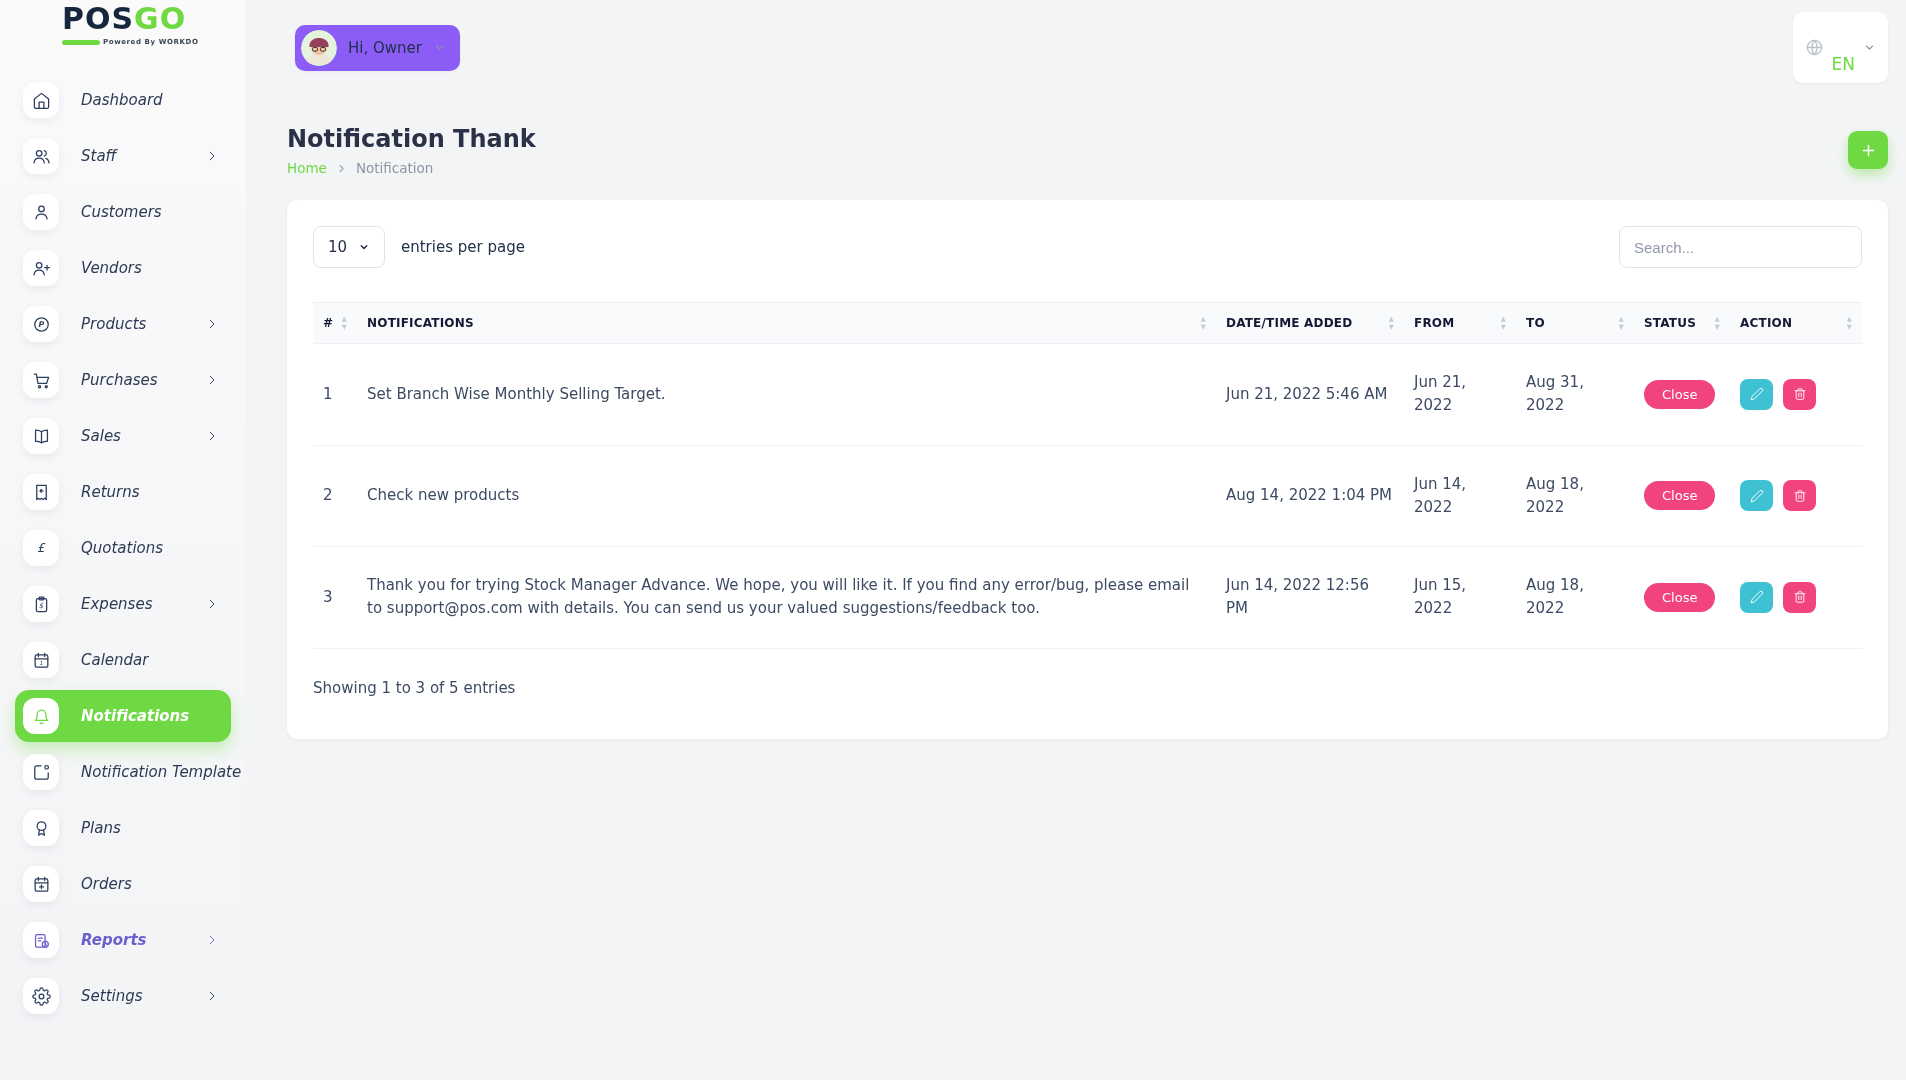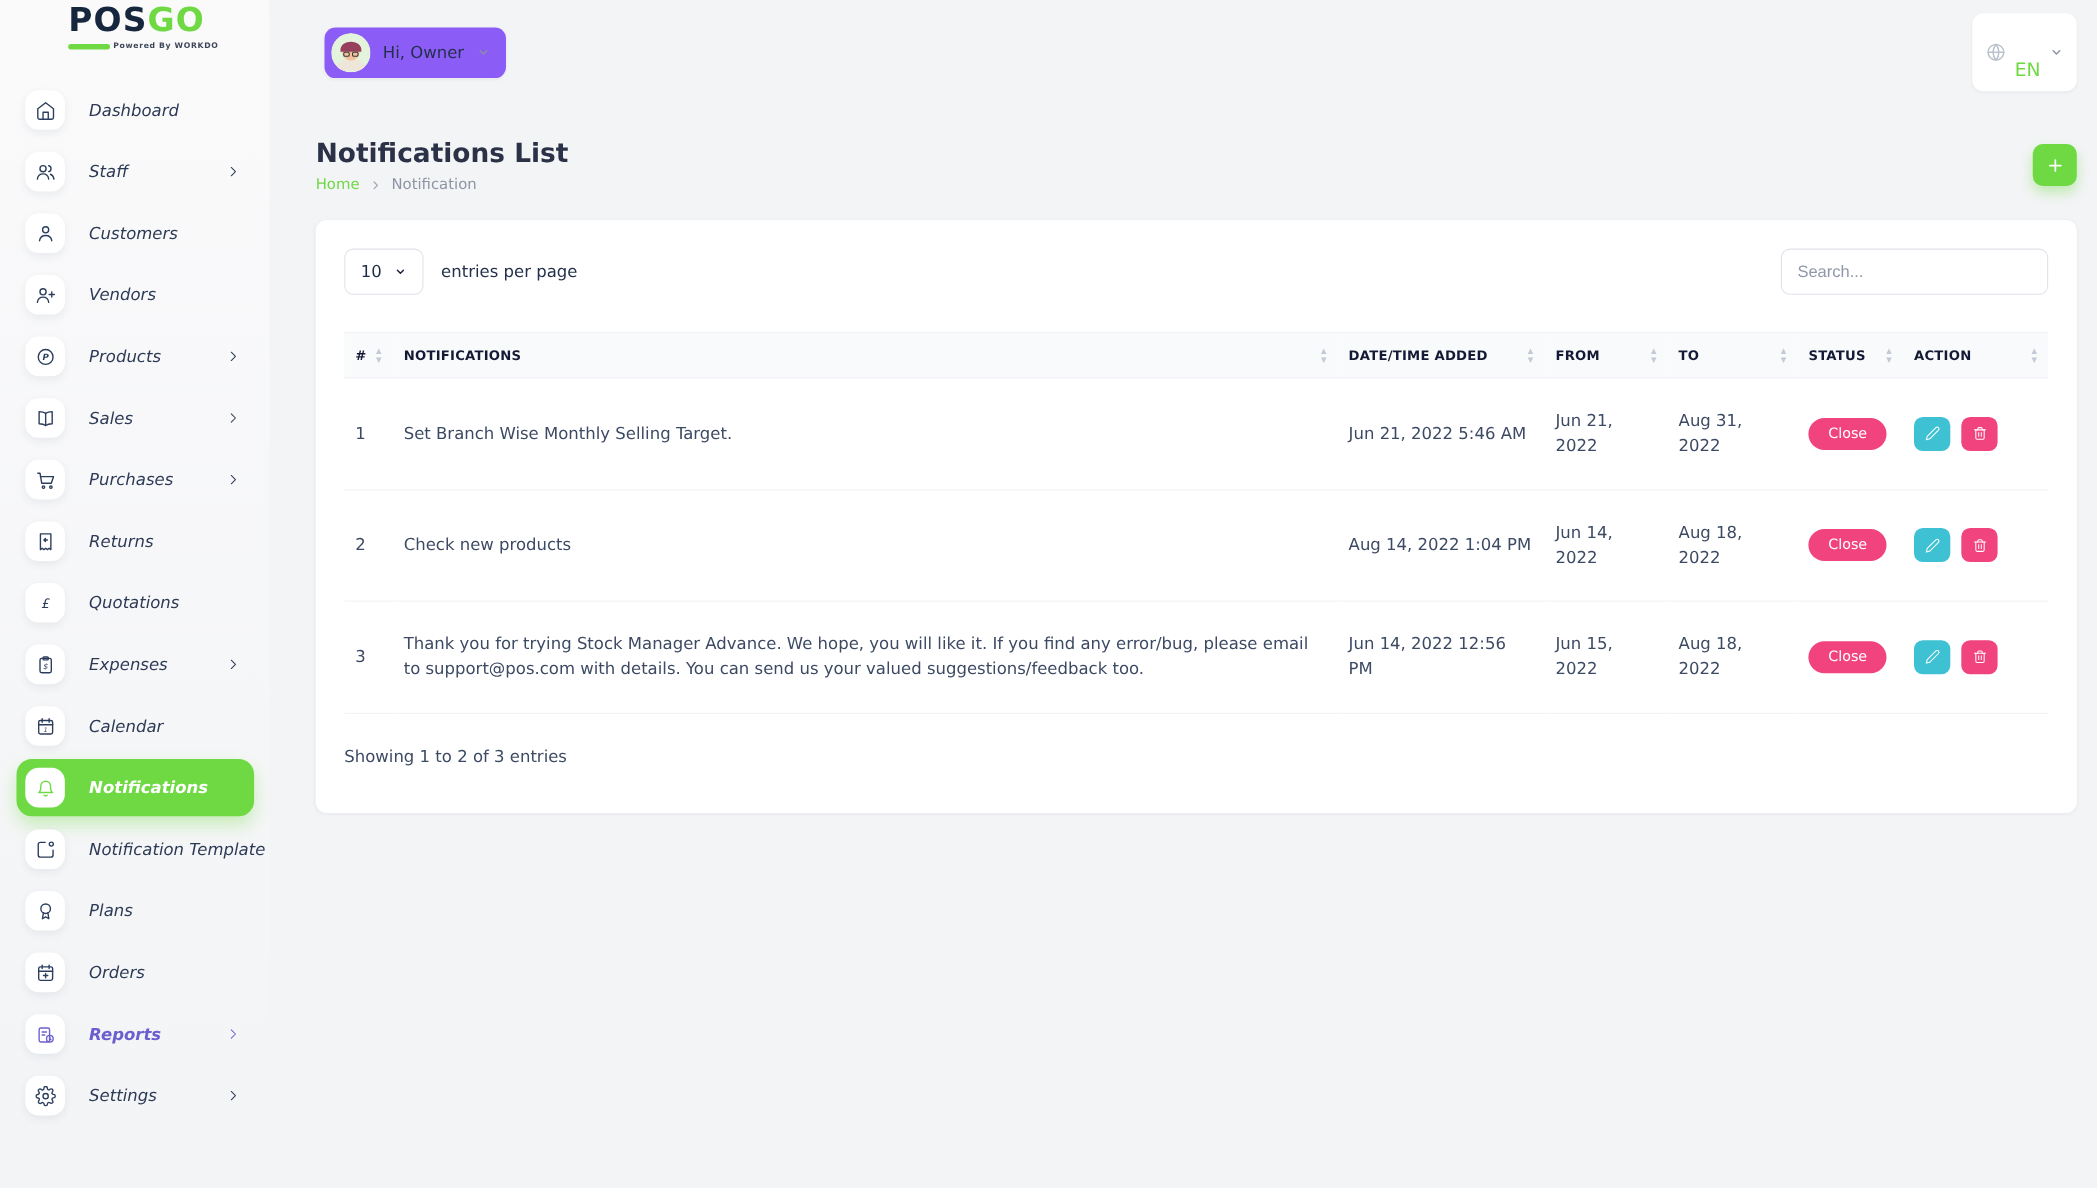--- a/index.html
+++ b/index.html
@@ -148,40 +148,40 @@
           <span class="nav-label">Products</span>
           <span class="nav-caret">
             <svg viewBox="0 0 24 24" fill="none" stroke="currentColor" stroke-width="1.6" stroke-linecap="round" stroke-linejoin="round">
               <path d="m9 5.5 6.5 6.5L9 18.5"></path>
             </svg>
           </span>
         </div>
         <div class="nav-item">
           <span class="chip">
             <svg viewBox="0 0 24 24" fill="none" stroke="currentColor" stroke-width="1.6" stroke-linecap="round" stroke-linejoin="round">
-              <path d="M12 6c-1.8-1.4-4-2-7.5-2v14c3.5 0 5.7.6 7.5 2 1.8-1.4 4-2 7.5-2V4c-3.5 0-5.7.6-7.5 2z"></path>
-              <path d="M12 6v14"></path>
-            </svg>
-          </span>
-          <span class="nav-label">Sales</span>
-          <span class="nav-caret">
-            <svg viewBox="0 0 24 24" fill="none" stroke="currentColor" stroke-width="1.6" stroke-linecap="round" stroke-linejoin="round">
-              <path d="m9 5.5 6.5 6.5L9 18.5"></path>
-            </svg>
-          </span>
-        </div>
-        <div class="nav-item">
-          <span class="chip">
-            <svg viewBox="0 0 24 24" fill="none" stroke="currentColor" stroke-width="1.6" stroke-linecap="round" stroke-linejoin="round">
               <circle cx="9.5" cy="20" r="1.4"></circle>
               <circle cx="18" cy="20" r="1.4"></circle>
               <path d="M3 4h2.5l2 11.5h11L21 8H6"></path>
             </svg>
           </span>
           <span class="nav-label">Purchases</span>
+          <span class="nav-caret">
+            <svg viewBox="0 0 24 24" fill="none" stroke="currentColor" stroke-width="1.6" stroke-linecap="round" stroke-linejoin="round">
+              <path d="m9 5.5 6.5 6.5L9 18.5"></path>
+            </svg>
+          </span>
+        </div>
+        <div class="nav-item">
+          <span class="chip">
+            <svg viewBox="0 0 24 24" fill="none" stroke="currentColor" stroke-width="1.6" stroke-linecap="round" stroke-linejoin="round">
+              <path d="M12 6c-1.8-1.4-4-2-7.5-2v14c3.5 0 5.7.6 7.5 2 1.8-1.4 4-2 7.5-2V4c-3.5 0-5.7.6-7.5 2z"></path>
+              <path d="M12 6v14"></path>
+            </svg>
+          </span>
+          <span class="nav-label">Sales</span>
           <span class="nav-caret">
             <svg viewBox="0 0 24 24" fill="none" stroke="currentColor" stroke-width="1.6" stroke-linecap="round" stroke-linejoin="round">
               <path d="m9 5.5 6.5 6.5L9 18.5"></path>
             </svg>
           </span>
         </div>
         <div class="nav-item">
           <span class="chip">
             <svg viewBox="0 0 24 24" fill="none" stroke="currentColor" stroke-width="1.6" stroke-linecap="round" stroke-linejoin="round">
               <path d="M6 3h12v18l-2-1.6L14 21l-2-1.6L10 21l-2-1.6L6 21z"></path>
@@ -326,21 +326,21 @@
         <span class="pill-caret">
             <svg viewBox="0 0 24 24" fill="none" stroke="currentColor" stroke-width="2.4" stroke-linecap="round" stroke-linejoin="round">
               <path d="m6.5 9.5 5.5 5.5 5.5-5.5"></path>
             </svg>
           </span>
       </div>
     </header>
 
     <div class="page-head">
       <div>
-        <h1 class="page-title">Notifications List</h1>
+        <h1 class="page-title">Notification Thank</h1>
         <div class="breadcrumb">
           <span class="home">Home</span>
           <span class="sep">
               <svg viewBox="0 0 24 24" fill="none" stroke="currentColor" stroke-width="2.6" stroke-linecap="round" stroke-linejoin="round">
                 <path d="m9 5.5 6.5 6.5L9 18.5"></path>
               </svg>
             </span>
           <span class="current">Notification</span>
         </div>
       </div>
@@ -521,17 +521,17 @@
                         <path d="M10 10.5v6M14 10.5v6"></path>
                       </svg>
                     </span>
                   </button>
                 </span>
               </td>
             </tr>
           </tbody>
       </table>
 
-      <div class="summary">Showing 1 to 2 of 3 entries</div>
+      <div class="summary">Showing 1 to 3 of 5 entries</div>
     </section>
 
   </main>
 </div>
 
 </body></html>

